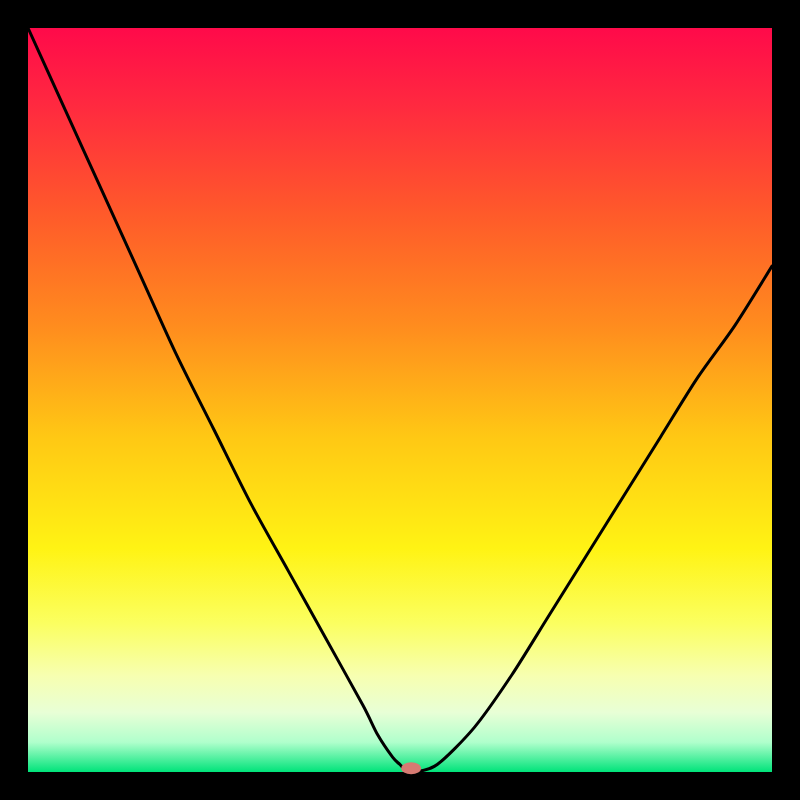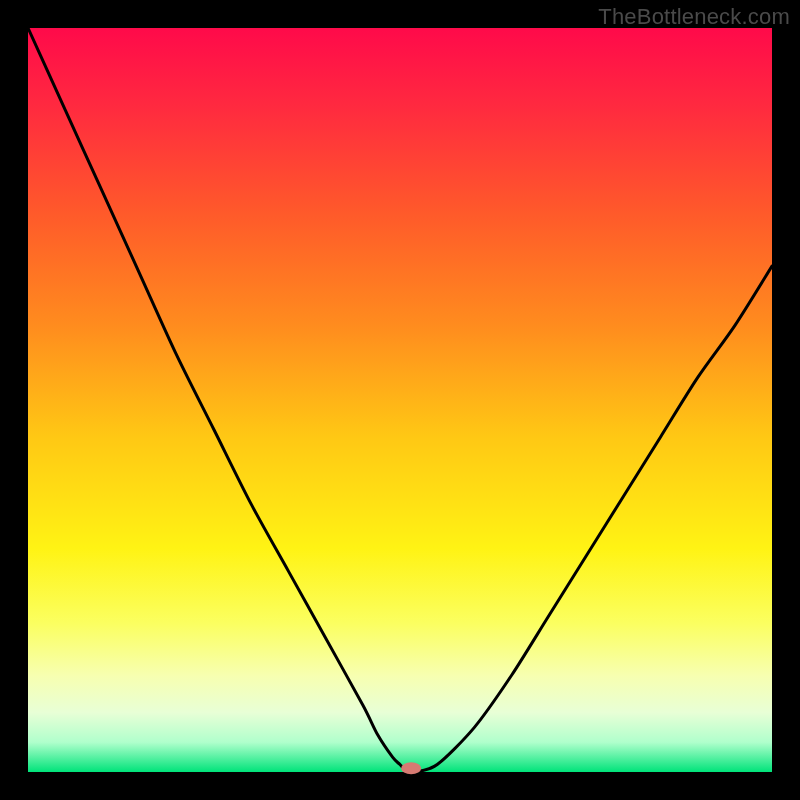--- a/index.html
+++ b/index.html
@@ -35,21 +35,20 @@
     width: 800px;
     height: 800px;
     z-index: 10;
   }
 </style>
 </head>
 <body>
 
 <div class="stage">
 
-  <div class="watermark">TheBottleneck.com</div>
 
   <svg class="plot" viewBox="0 0 800 800" preserveAspectRatio="none">
     <defs>
       <linearGradient id="bgGrad" x1="0" y1="0" x2="0" y2="1">
           <stop offset="0.0%" stop-color="#ff0a4a"></stop>
           <stop offset="10.0%" stop-color="#ff2840"></stop>
           <stop offset="25.0%" stop-color="#ff5a2a"></stop>
           <stop offset="40.0%" stop-color="#ff8c1e"></stop>
           <stop offset="55.0%" stop-color="#ffc814"></stop>
           <stop offset="70.0%" stop-color="#fff314"></stop>

